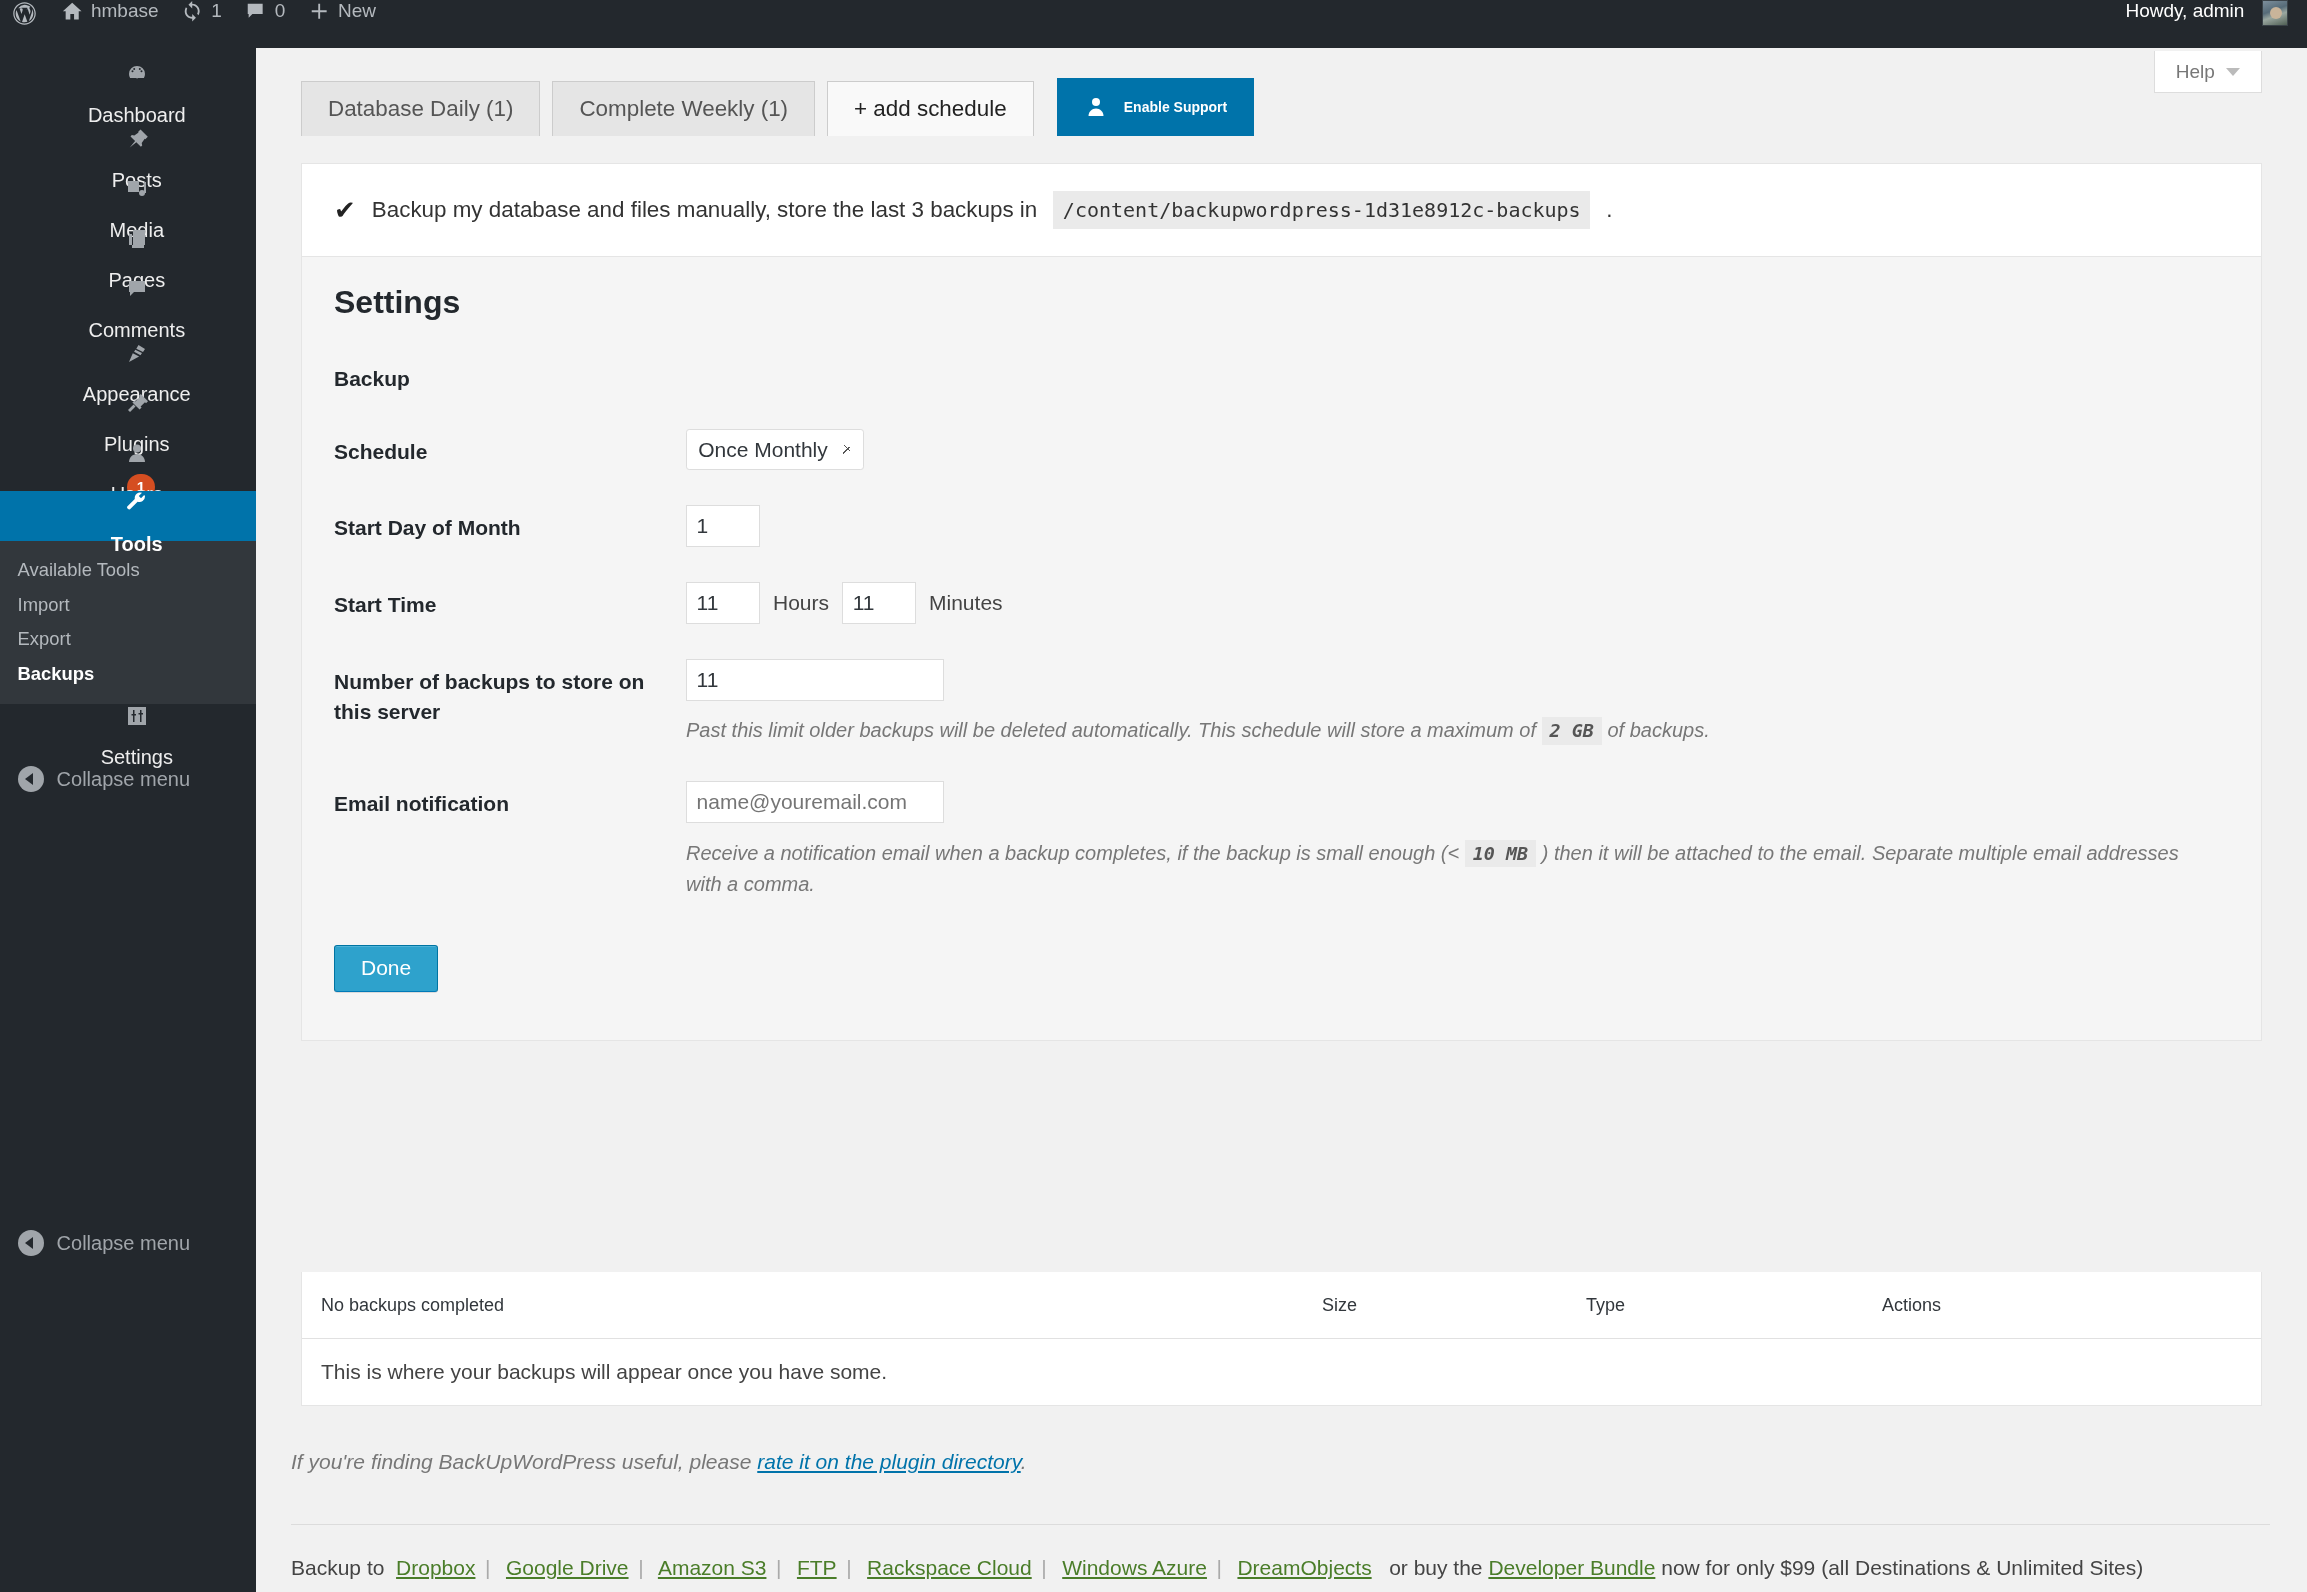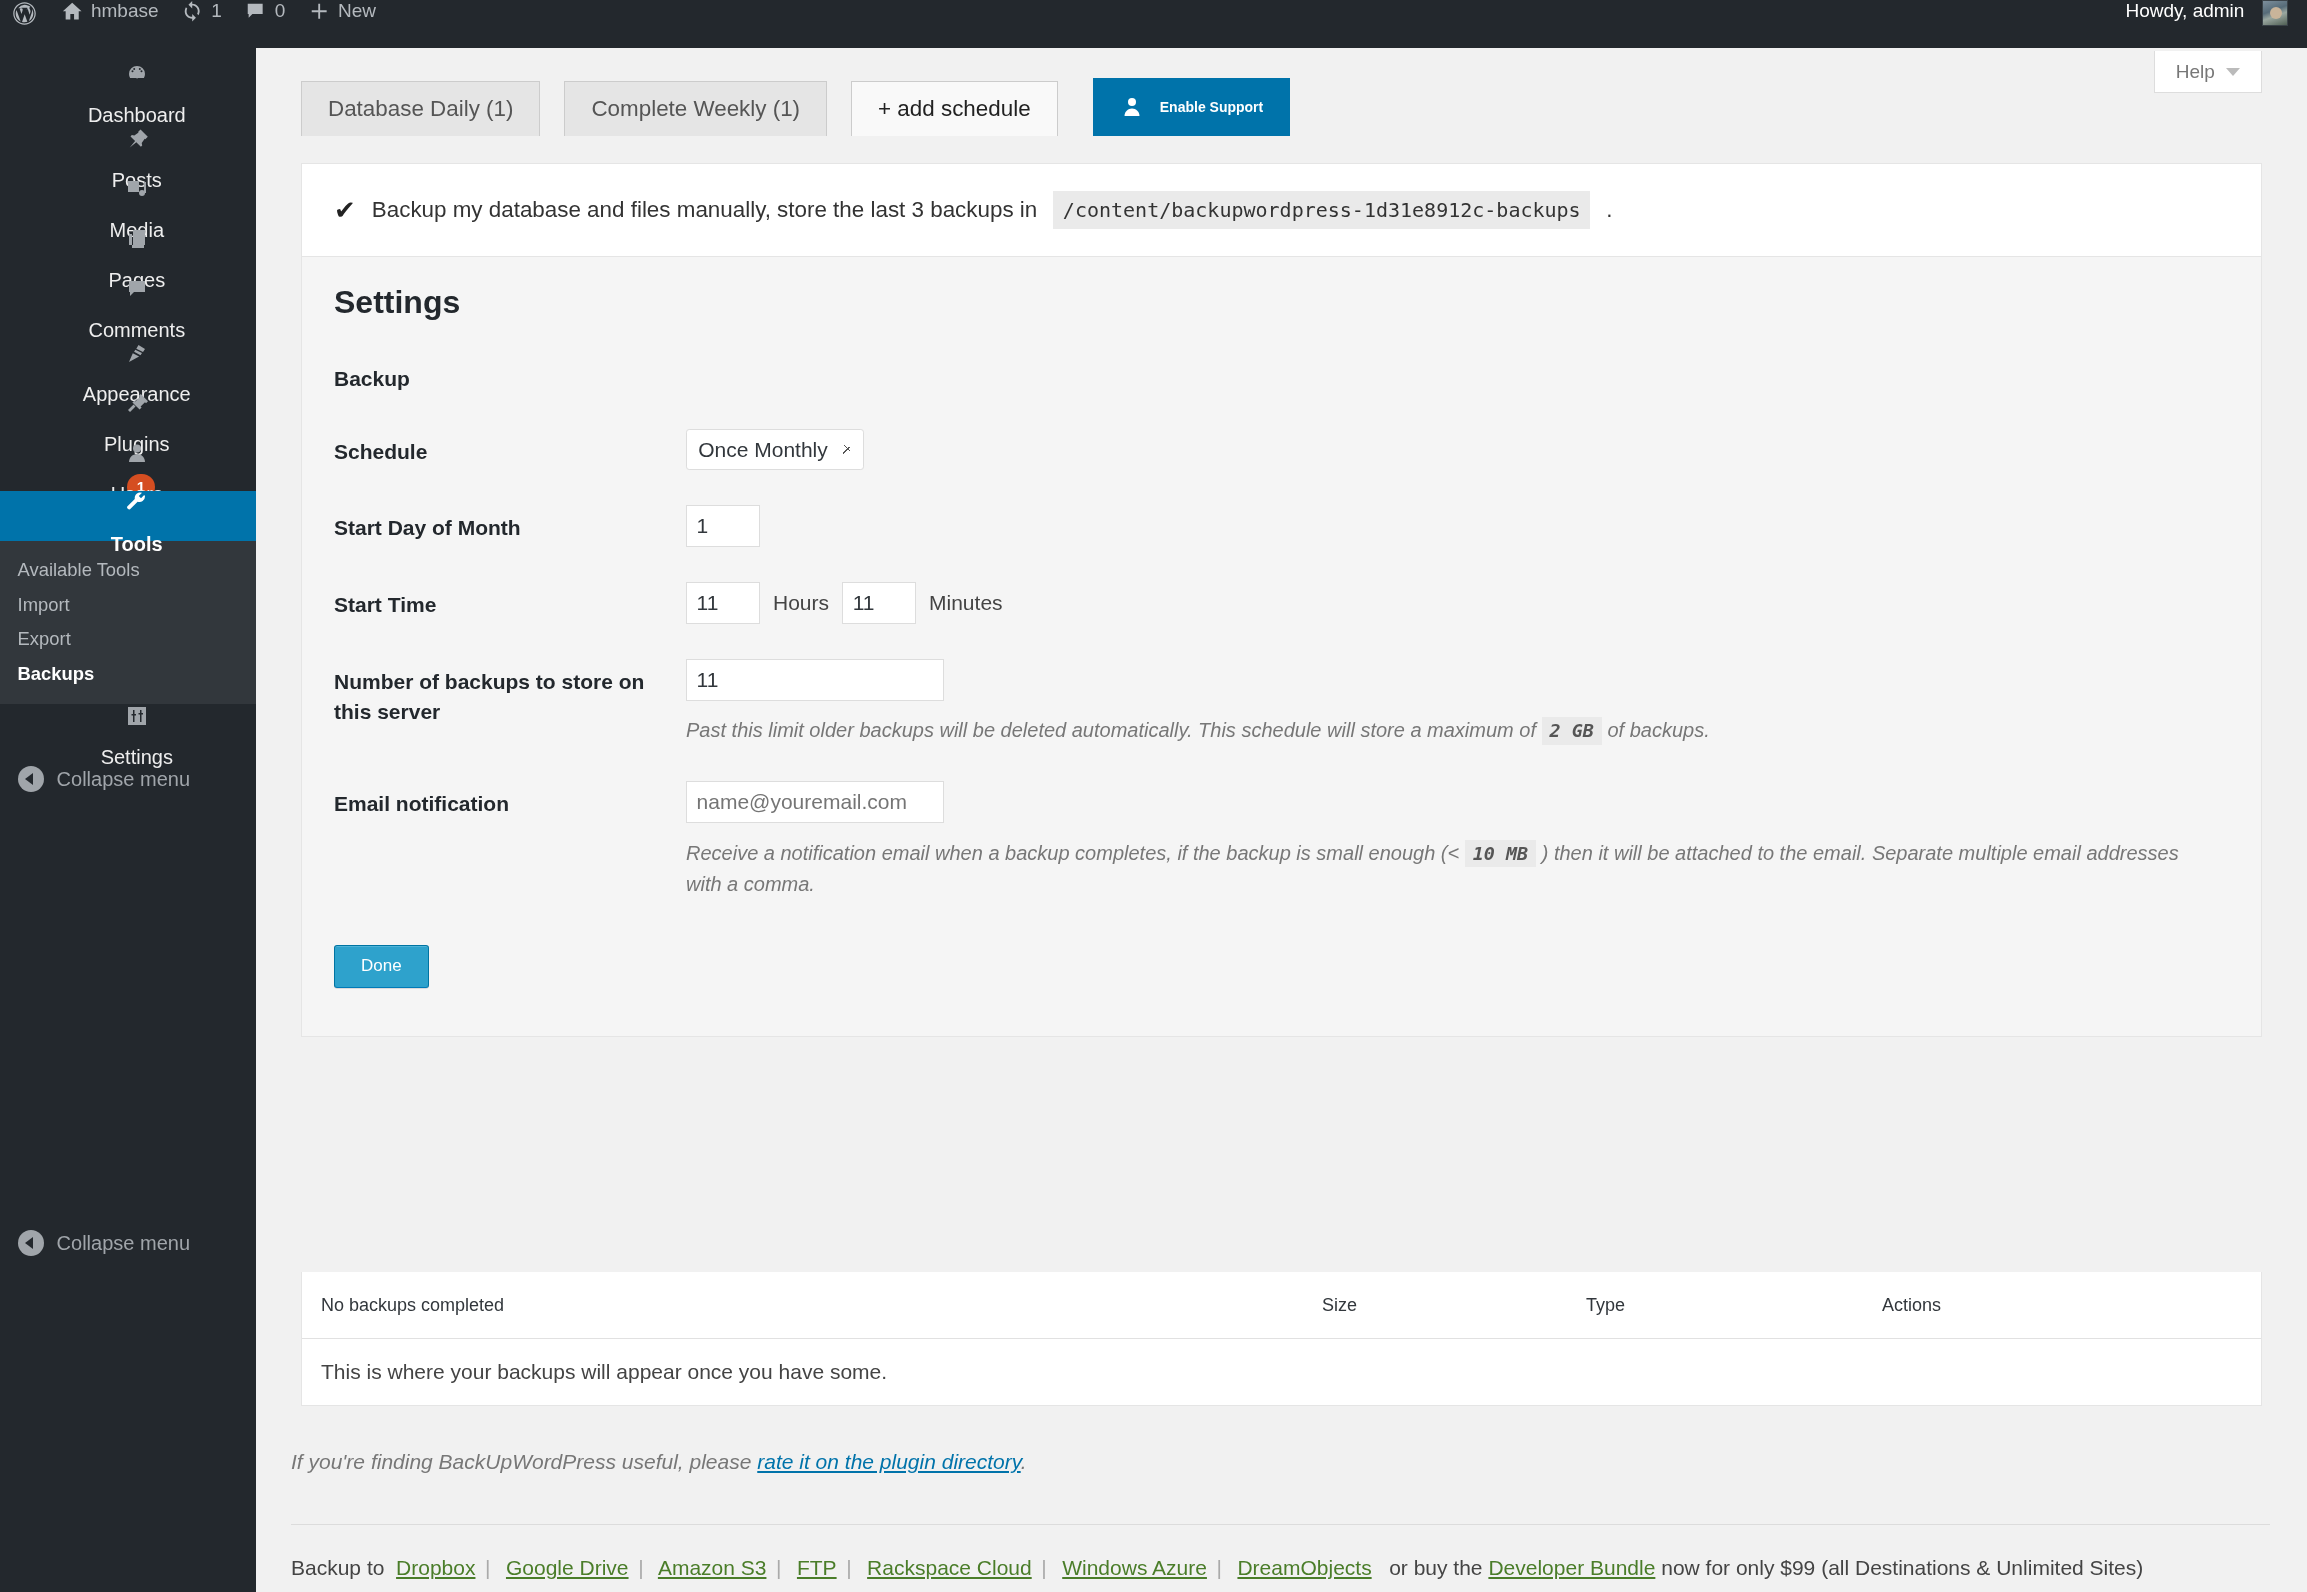--- a/index.html
+++ b/index.html
@@ -95,21 +95,21 @@
     padding:9.6px 21px; font-size:19px; color:#777;
     display:flex; align-items:center; gap:11.2px; cursor:pointer;
   }
   .caret-down { width:0;height:0;border-style:solid;border-width:8.8px 7.2px 0 7.2px;border-color:#bbb transparent transparent transparent; }
 
   
   #tabs { position:absolute; left:45px; top:30px; display:flex; align-items:flex-end; }
   .tab {
     border:0.8px solid #ccc; border-bottom:none;
     background:#e5e5e5; color:#555;
-    padding:15px 26px; font-size:22.4px; margin-right:24px; cursor:pointer;
+    padding:15px 26px; font-size:22.4px; margin-right:12px; cursor:pointer;
     line-height:1.05;
   }
   .tab.active { background:#f9f9f9; color:#222; border-color:#ccc; font-weight:400; }
   .support-btn {
     background:#0073aa; color:#fff; border:none;
     padding:17px 27px; font-size:14px; font-weight:700;
     display:flex; align-items:center; gap:16px; cursor:pointer; margin-left:11.2px;
   }
   .support-btn .person { font-size:24px; }
 
@@ -162,21 +162,21 @@
     margin-top:14.4px; font-size:20px; color:#777; font-style:italic;
     line-height:1.55; max-width:1522px;
   }
   .mono-chip {
     font-family:"DejaVu Sans Mono", monospace; font-style:italic; font-weight:700;
     background:#eaeaea; padding:3.2px 8px; font-size:18.4px; color:#555;
   }
   .btn-primary {
     background:#2ea2cc; border:0.8px solid #0074a2; border-bottom-color:#007ab8;
     box-shadow:0 0.8px 0 rgba(120,200,230,.6) inset, 0 0.8px 0 rgba(0,0,0,.15);
-    color:#fff; font-size:17px; padding:10.4px 26px; border-radius:3.2px; cursor:pointer;
+    color:#fff; font-size:21px; padding:10.4px 26px; border-radius:3.2px; cursor:pointer;
     font-family:"Liberation Sans", sans-serif;
   }
 
   
   #backups-table {
     position:absolute; left:45px; width:1961px;
     background:#fff; border:0.8px solid #e5e5e5; border-top:none;
   }
   .bt-head {
     display:flex; align-items:center; height:67px;

